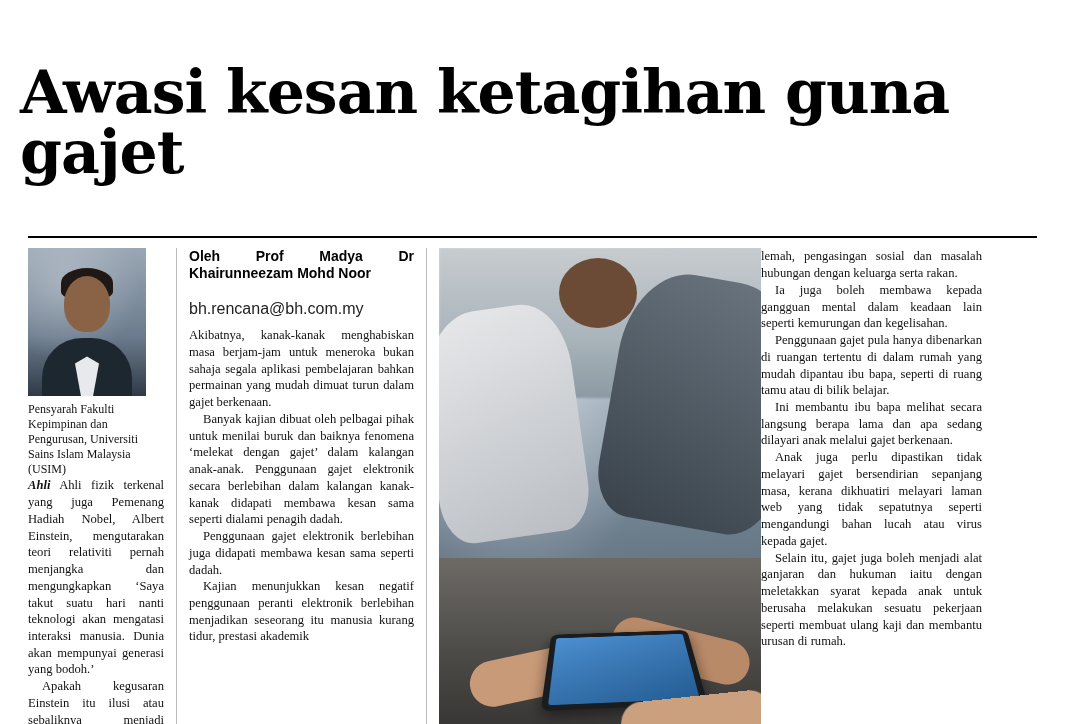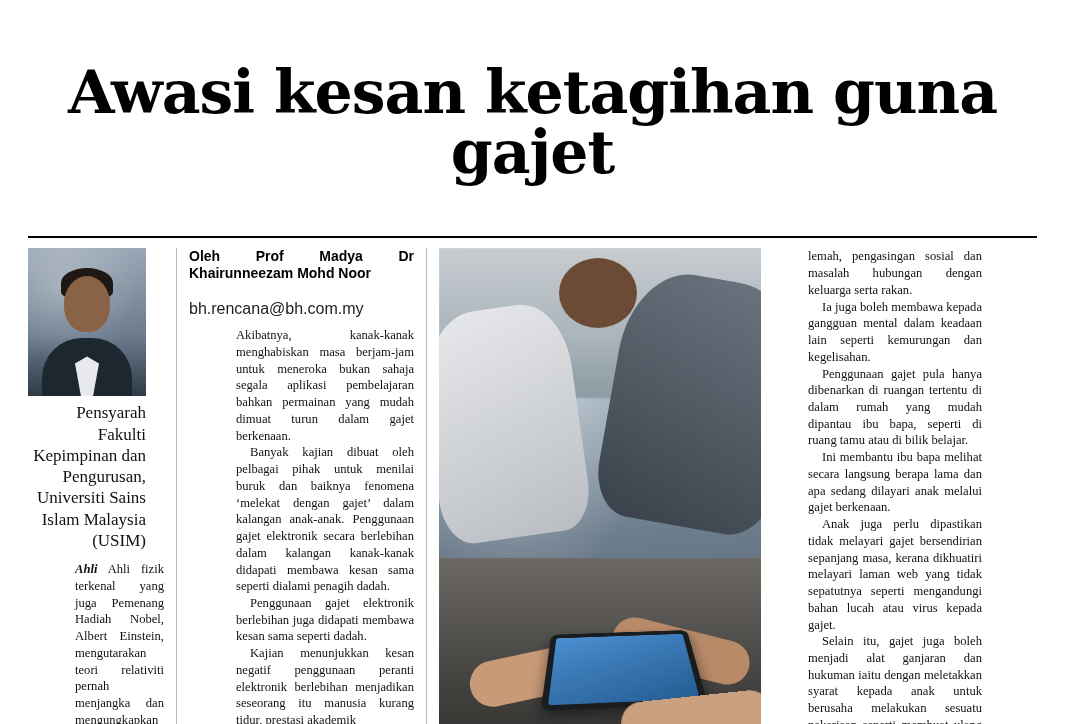--- a/index.html
+++ b/index.html
@@ -20,21 +20,20 @@
     height: 724px;
     box-sizing: border-box;
     padding: 0;
   }
   .headline {
     font-family: "DejaVu Serif", serif;
     font-size: 60px;
     font-weight: bold;
     letter-spacing: -1px;
     line-height: 1;
-    text-align: center;
     padding: 22px 20px 14px 20px;
     color: #000;
   }
   .rule {
     border-top: 2px solid #000;
     margin: 0 28px 0 28px;
   }
   .columns {
     display: flex;
     gap: 0;
@@ -91,44 +90,42 @@
     background: #1d2730;
   }
   .photo-portrait .shirt {
     position: absolute;
     left: 47px; bottom: 0;
     width: 24px; height: 40px;
     background: #e7e9ec;
     clip-path: polygon(50% 0, 100% 18%, 75% 100%, 25% 100%, 0 18%);
   }
   .caption-portrait {
-    font-size: 17px;
+    font-size: 12px;
     line-height: 1.25;
-    text-align: right;
+    text-align: left;
     width: 118px;
-    margin-bottom: 10px;
   }
   .byline {
     font-family: "Liberation Sans", sans-serif;
     font-weight: bold;
     font-size: 14px;
     line-height: 1.2;
     color: #000;
     margin-bottom: 16px;
   }
   .byline-email {
     font-family: "Liberation Sans", sans-serif;
     font-size: 16px;
     color: #222;
     margin-bottom: 8px;
   }
   p {
     margin: 0;
     text-indent: 14px;
-    padding-left: 47px;
   }
   p.first {
     text-indent: 0;
   }
   p.first .lead {
     font-weight: bold;
     font-style: italic;
   }
   .photo-main {
     position: relative;

